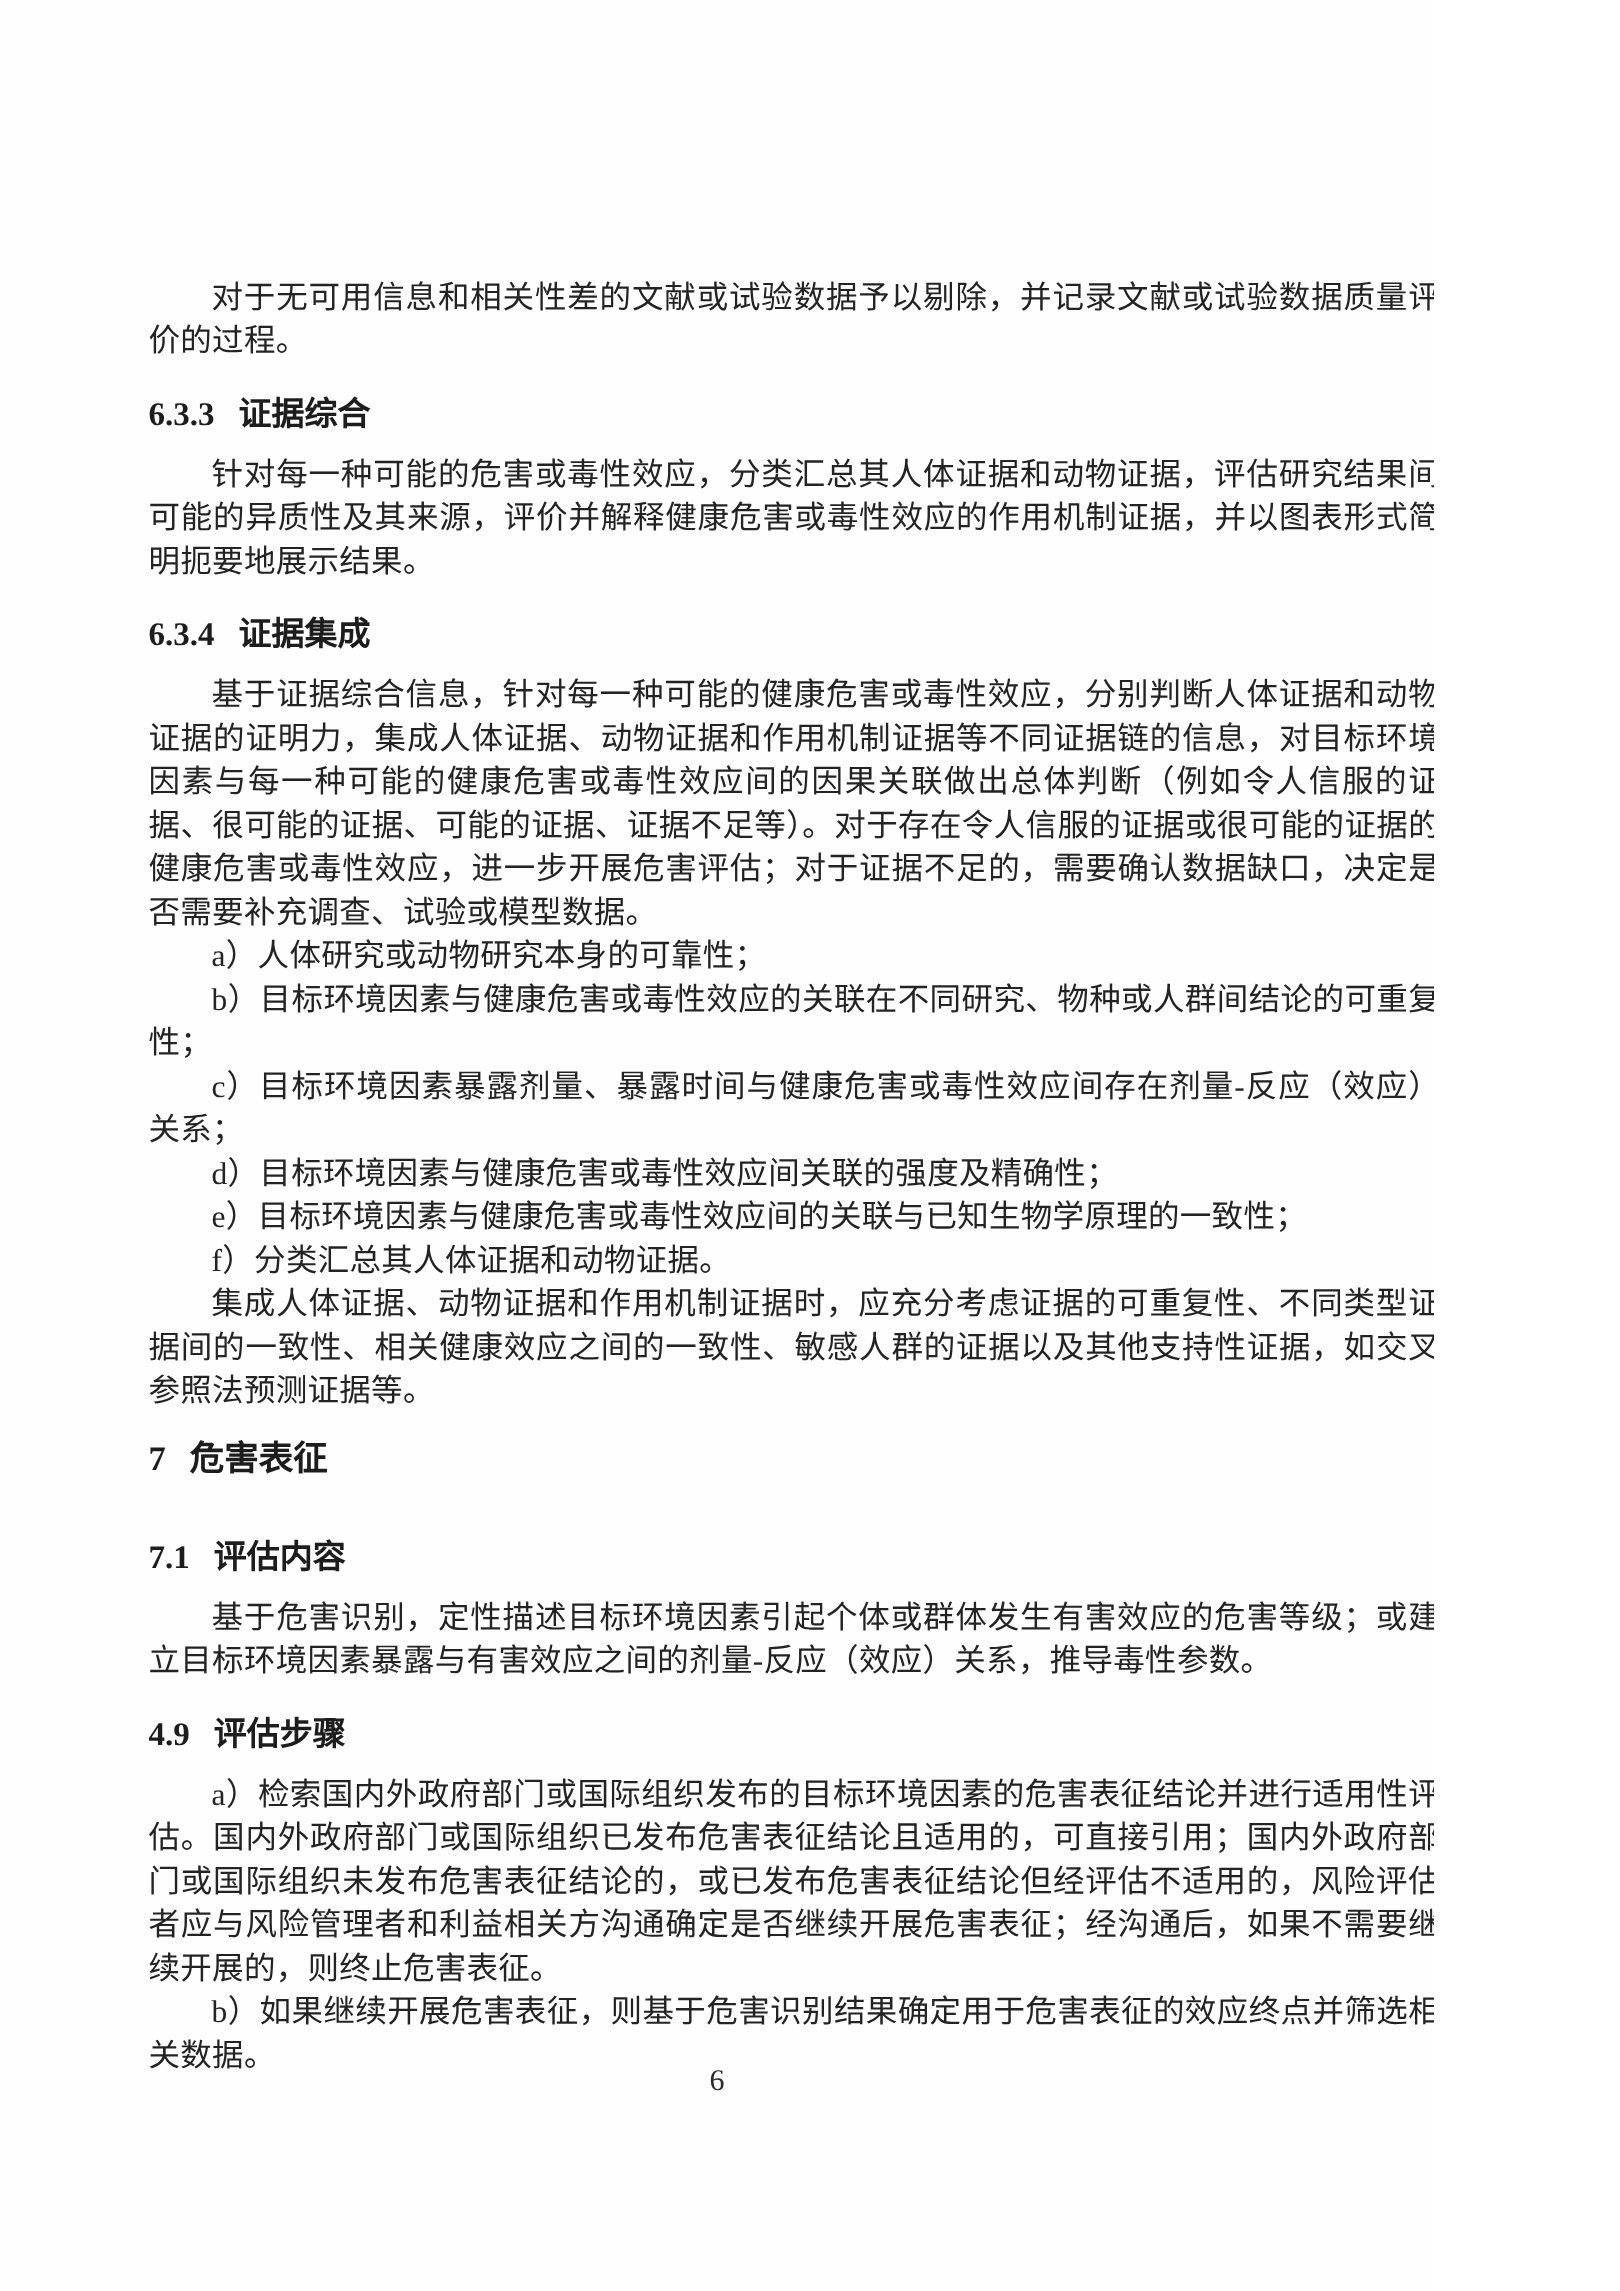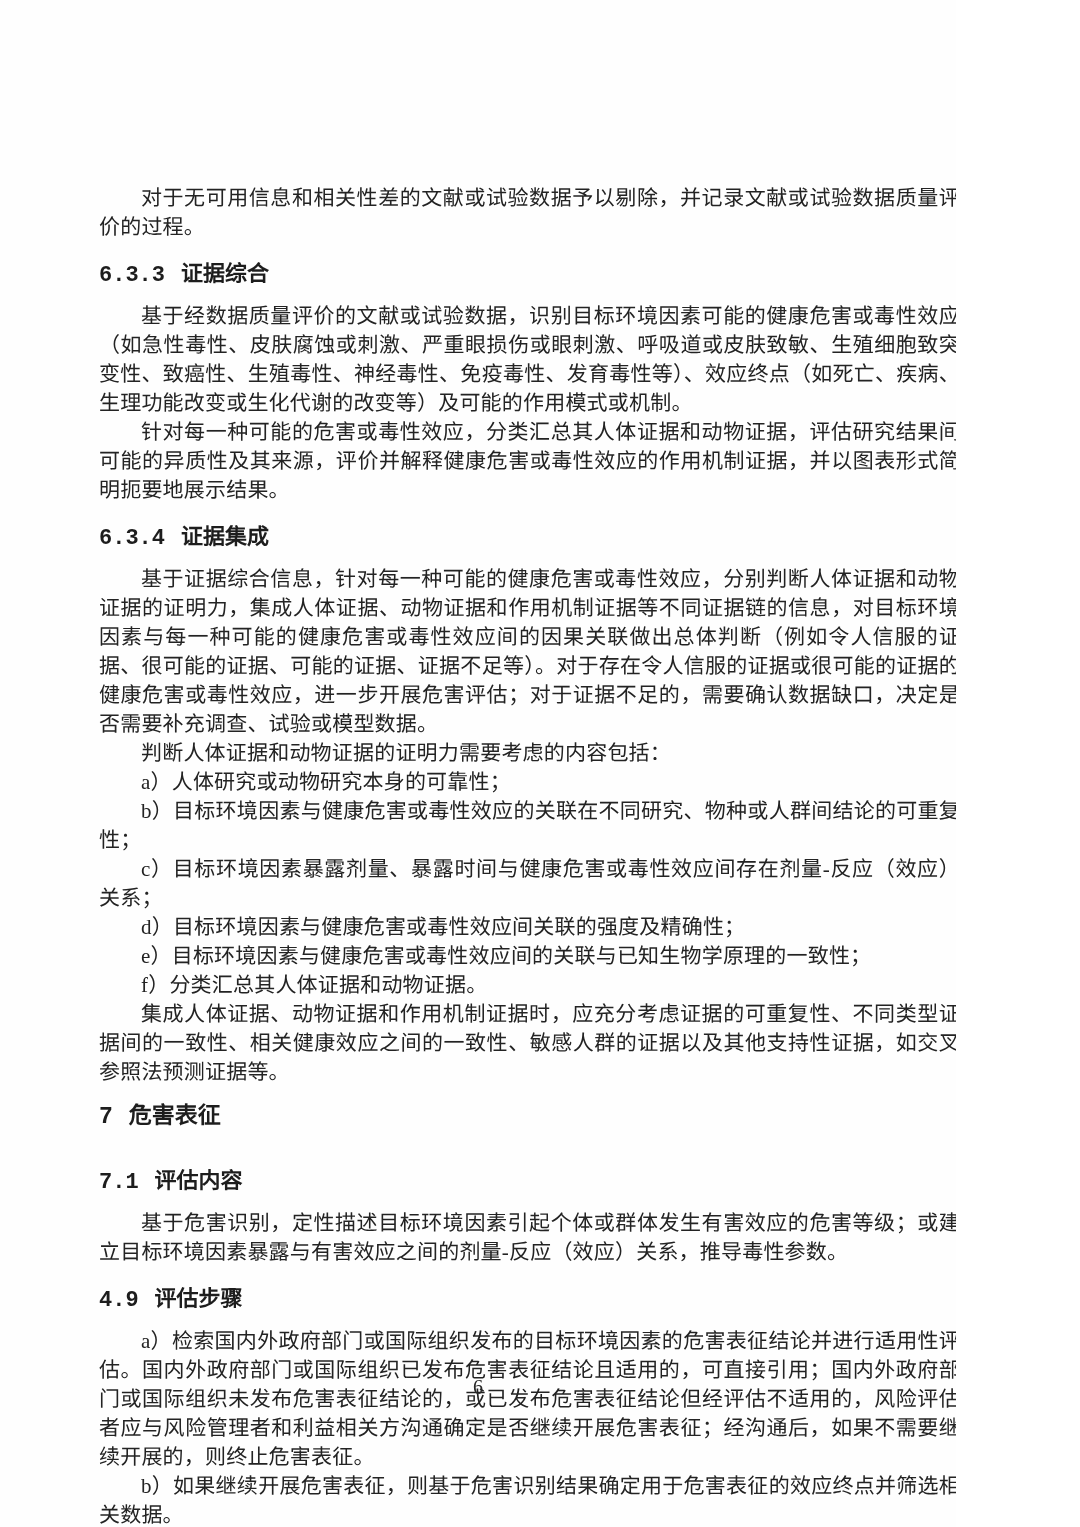--- a/index.html
+++ b/index.html
@@ -34,21 +34,21 @@
   p.list-item {
     margin: 0;
     font-size: 21px;
     line-height: 29px;
     text-align: justify;
     text-justify: inter-character;
     text-indent: 2em;
     letter-spacing: 0.2px;
   }
   h2.chapter, h3.sub {
-    font-family: Liberation Mono, monospace;
+    font-family: Liberation Serif, serif;
     font-weight: bold;
     color: #1d1d1d;
     display: flex;
     align-items: baseline;
   }
   h3.sub {
     font-size: 22px;
     margin: 21px 0 13px 0;
     line-height: 26px;
   }
@@ -75,30 +75,28 @@
 <div class="page">
   <main class="content">
 
     <p class="body">对于无可用信息和相关性差的文献或试验数据予以剔除，并记录文献或试验数据质量评价的过程。</p>
 
     <h3 class="sub">
       <span class="hnum">6.3.3</span>
       <span class="htitle">证据综合</span>
     </h3>
 
-    <p class="body">基于经数据质量评价的文献或试验数据，识别目标环境因素可能的健康危害或毒性效应（如急性毒性、皮肤腐蚀或刺激、严重眼损伤或眼刺激、呼吸道或皮肤致敏、生殖细胞致突变性、致癌性、生殖毒性、神经毒性、免疫毒性、发育毒性等）、效应终点（如死亡、疾病、生理功能改变或生化代谢的改变等）及可能的作用模式或机制。</p>
     <p class="body">针对每一种可能的危害或毒性效应，分类汇总其人体证据和动物证据，评估研究结果间可能的异质性及其来源，评价并解释健康危害或毒性效应的作用机制证据，并以图表形式简明扼要地展示结果。</p>
 
     <h3 class="sub">
       <span class="hnum">6.3.4</span>
       <span class="htitle">证据集成</span>
     </h3>
 
     <p class="body">基于证据综合信息，针对每一种可能的健康危害或毒性效应，分别判断人体证据和动物证据的证明力，集成人体证据、动物证据和作用机制证据等不同证据链的信息，对目标环境因素与每一种可能的健康危害或毒性效应间的因果关联做出总体判断（例如令人信服的证据、很可能的证据、可能的证据、证据不足等）。对于存在令人信服的证据或很可能的证据的健康危害或毒性效应，进一步开展危害评估；对于证据不足的，需要确认数据缺口，决定是否需要补充调查、试验或模型数据。</p>
-    <p class="body">判断人体证据和动物证据的证明力需要考虑的内容包括：</p>
 
     <p class="list-item">a）人体研究或动物研究本身的可靠性；</p>
     <p class="list-item">b）目标环境因素与健康危害或毒性效应的关联在不同研究、物种或人群间结论的可重复性；</p>
     <p class="list-item">c）目标环境因素暴露剂量、暴露时间与健康危害或毒性效应间存在剂量-反应（效应）关系；</p>
     <p class="list-item">d）目标环境因素与健康危害或毒性效应间关联的强度及精确性；</p>
     <p class="list-item">e）目标环境因素与健康危害或毒性效应间的关联与已知生物学原理的一致性；</p>
     <p class="list-item">f）分类汇总其人体证据和动物证据。</p>
 
     <p class="body">集成人体证据、动物证据和作用机制证据时，应充分考虑证据的可重复性、不同类型证据间的一致性、相关健康效应之间的一致性、敏感人群的证据以及其他支持性证据，如交叉参照法预测证据等。</p>
 

